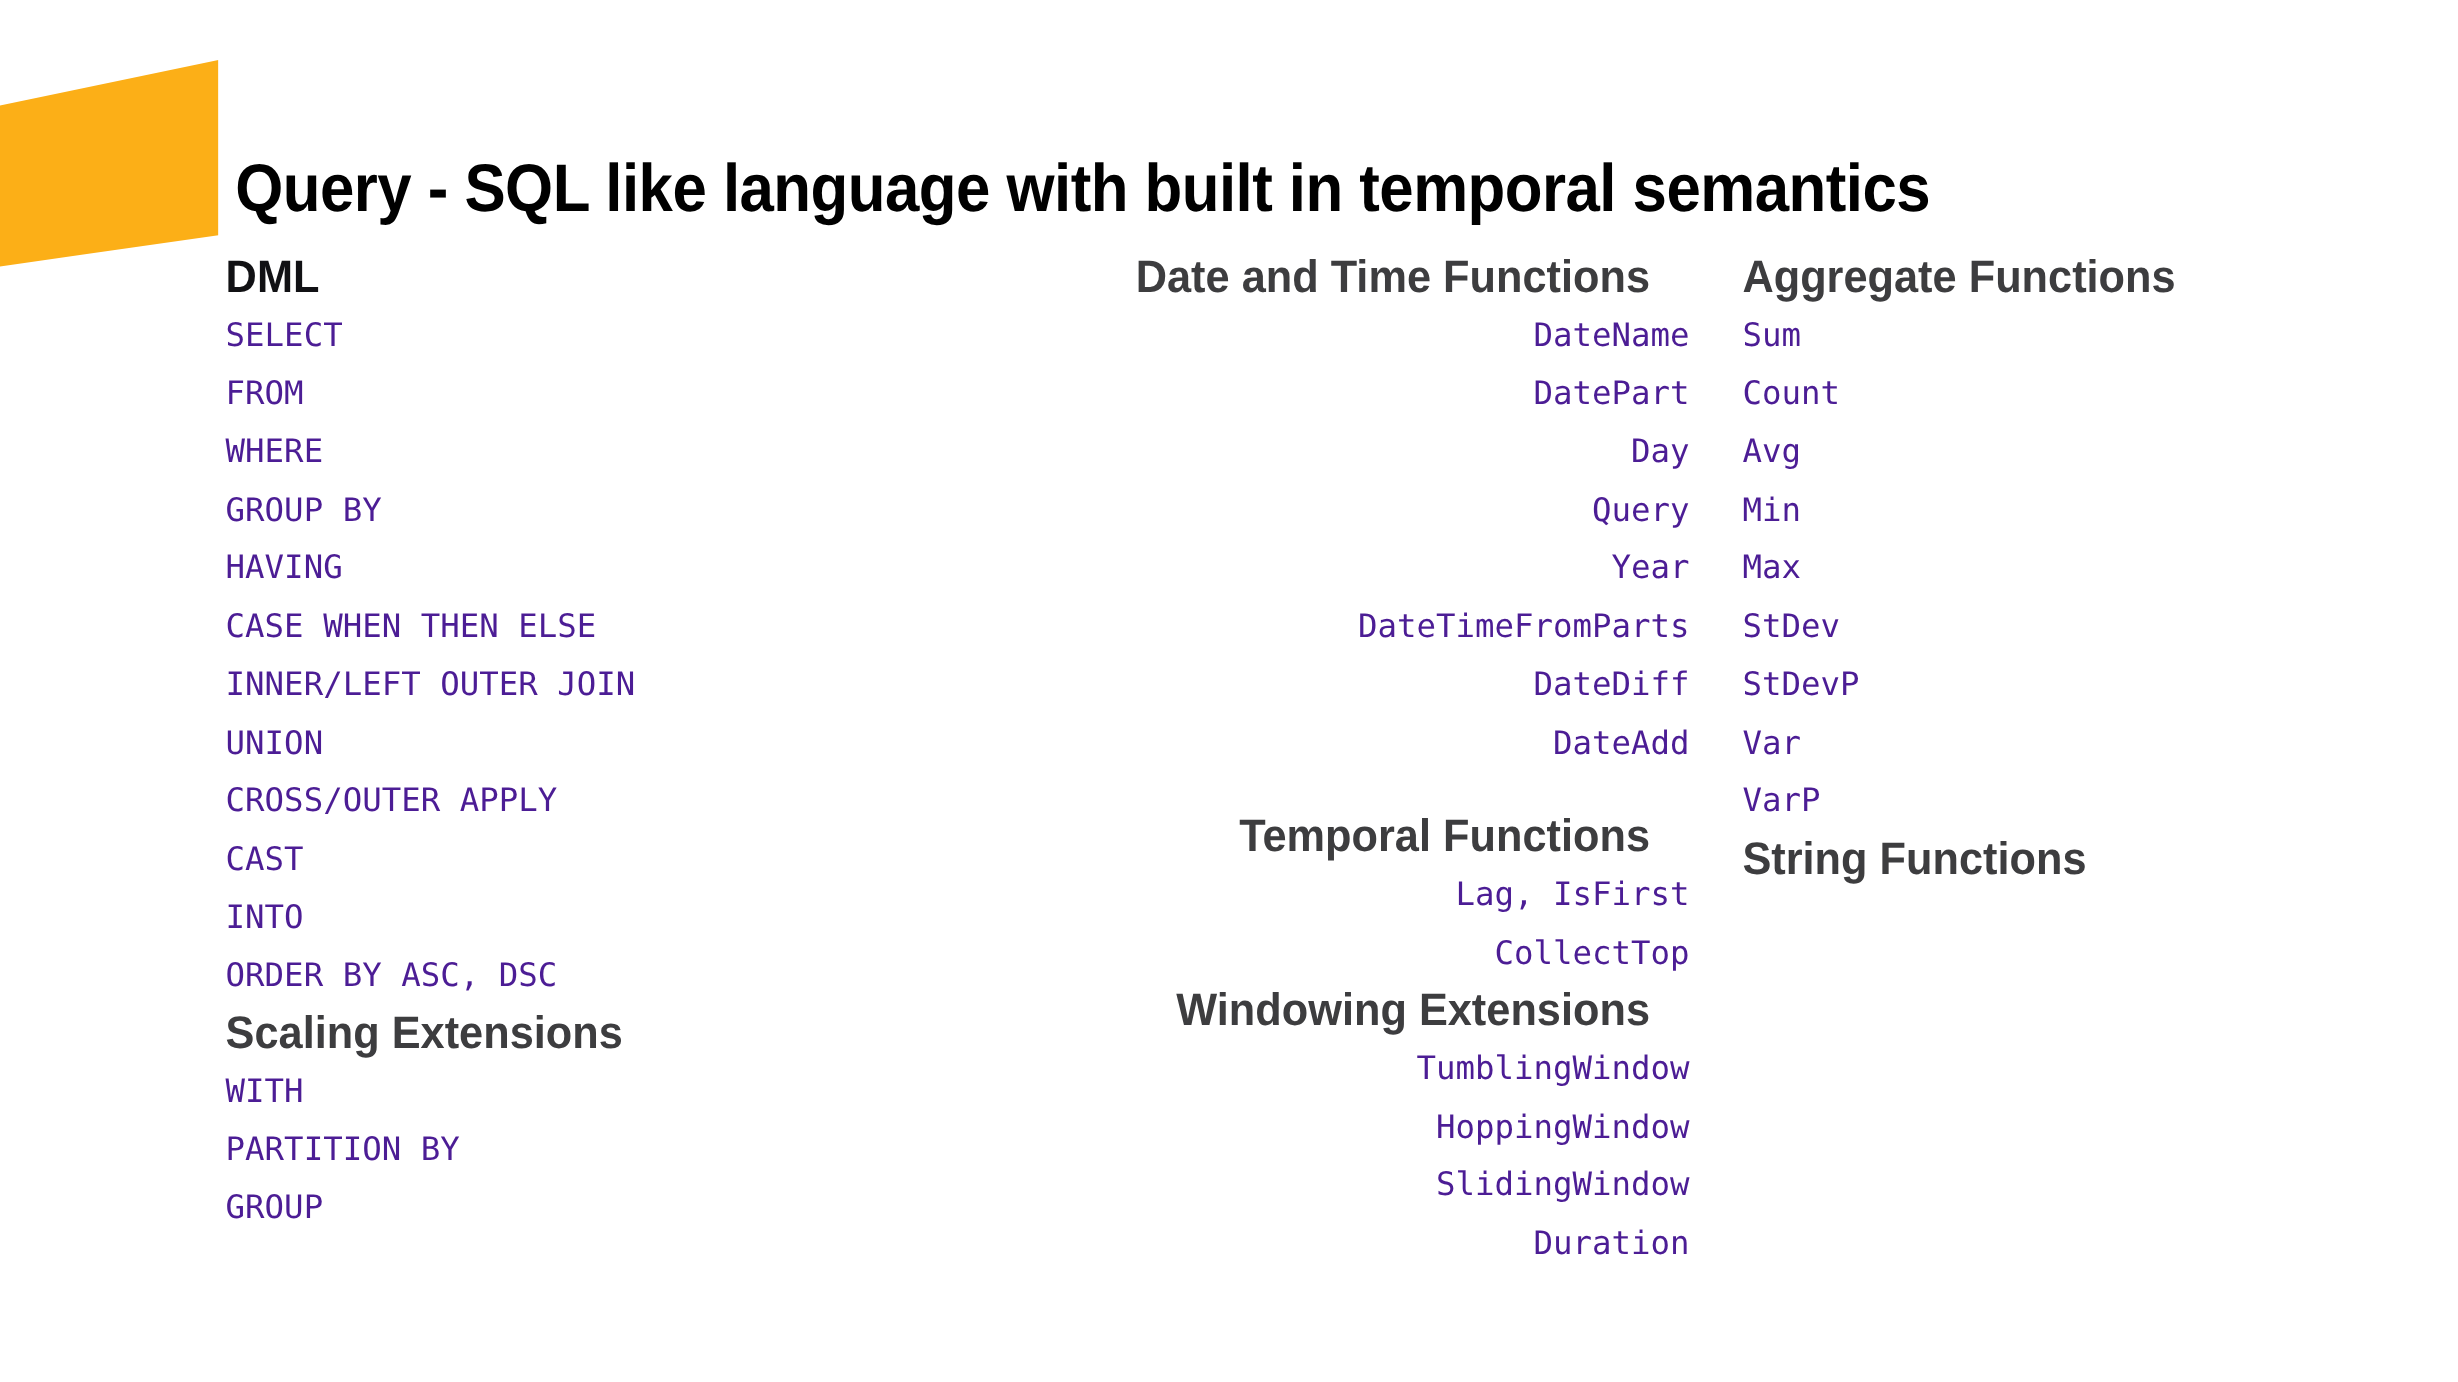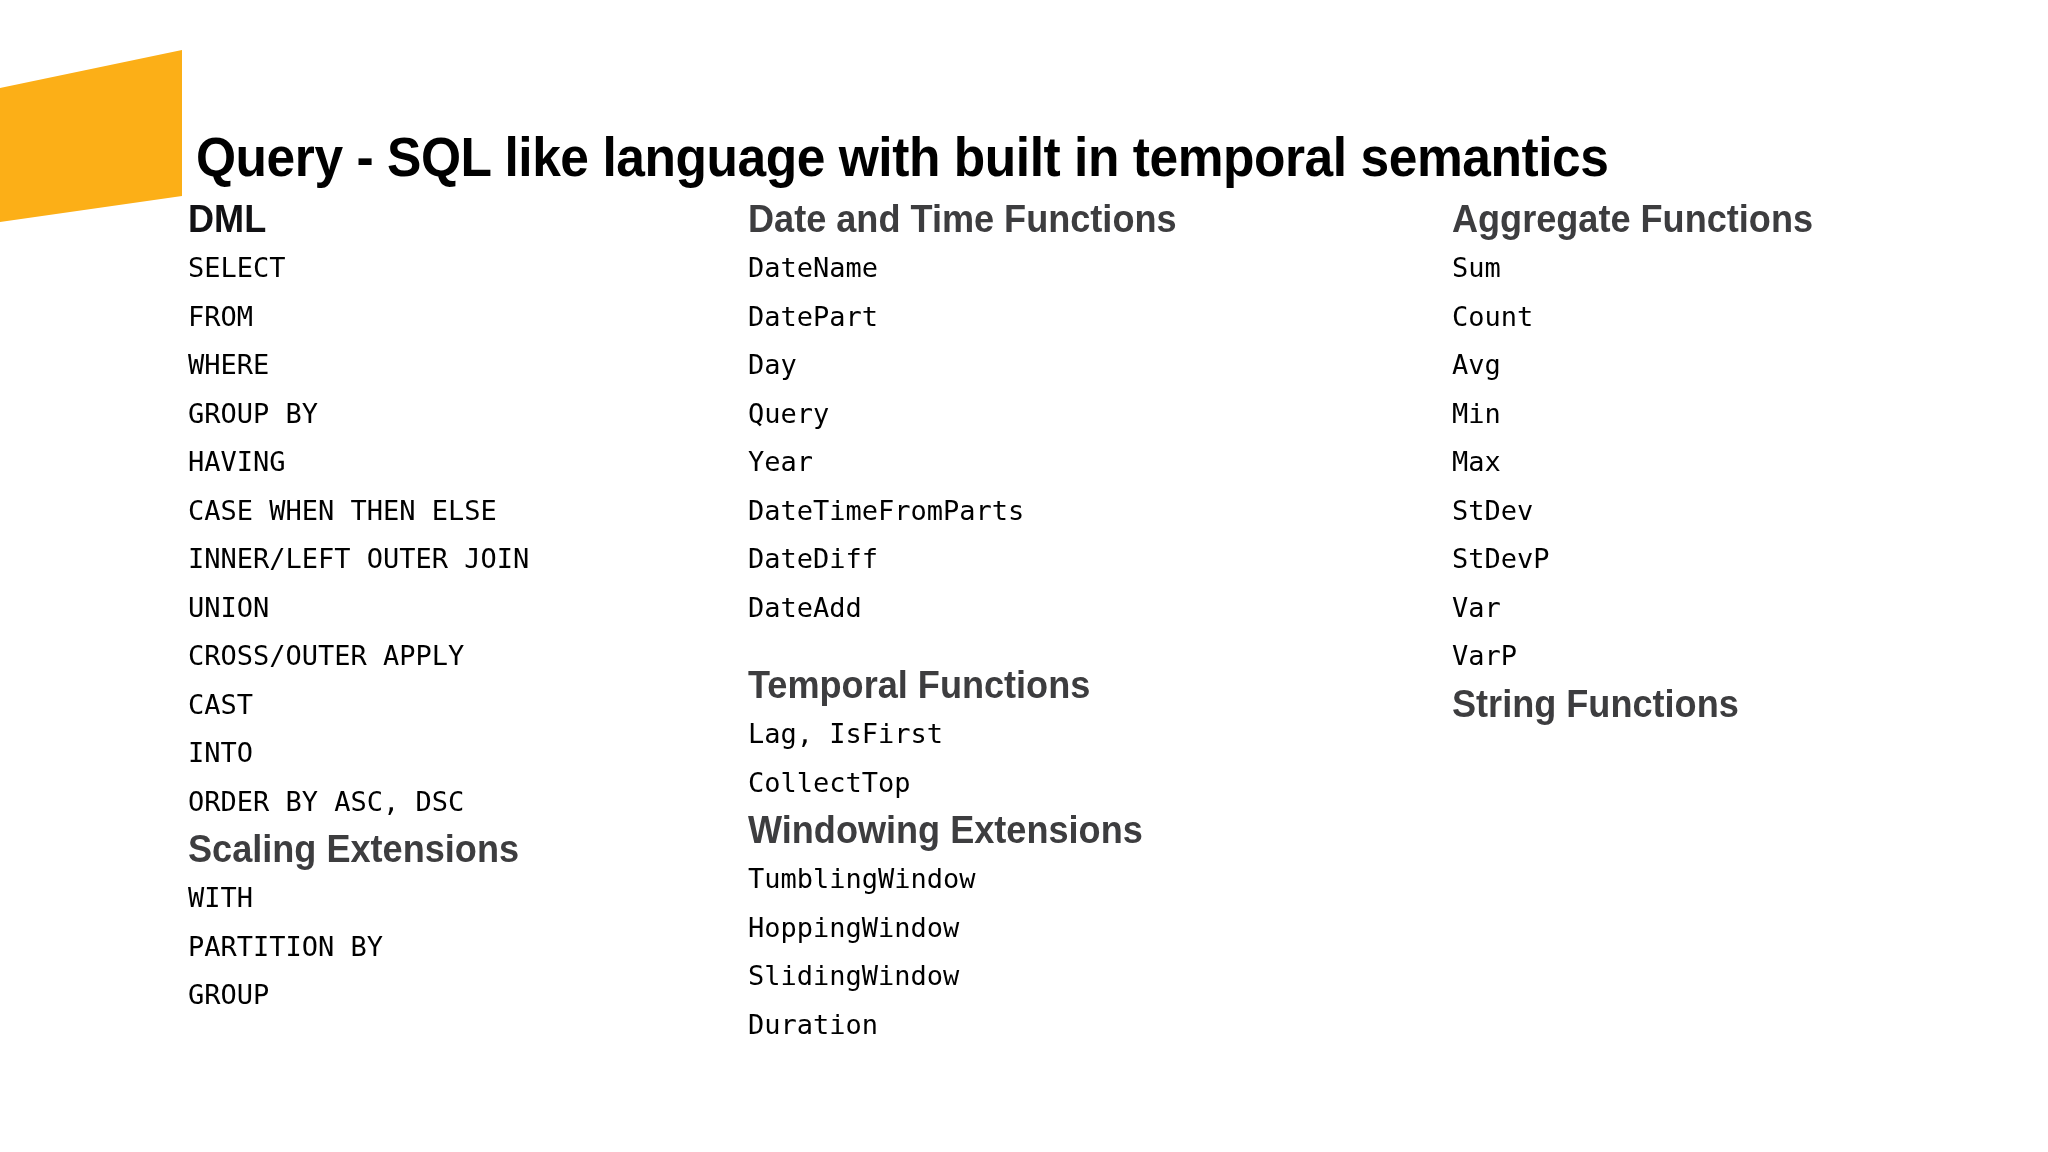--- a/index.html
+++ b/index.html
@@ -45,31 +45,31 @@
     color: #000000;
     white-space: nowrap;
     transform: scaleX(0.92);
     transform-origin: left center;
   }
 
   
   .columns {
     position: absolute;
     left: 0;
-    top: 196px;
+    top: 208px;
     width: 2048px;
     height: 940px;
   }
 
   .column {
     position: absolute;
     top: 0;
   }
   .column.col-1 { left: 188px;  width: 540px; }
-  .column.col-2 { left: 748px;  width: 660px; }
+  .column.col-2 { left: 748px;  width: 660px; text-align: right; }
   .column.col-3 { left: 1452px; width: 560px; }
 
   .section { margin: 0; }
 
   .section-heading {
     font-family: "Liberation Sans Narrow", "Liberation Sans", sans-serif;
     font-weight: bold;
     font-size: 38px;
     line-height: 46px;
     color: #3d3d3f;
@@ -85,21 +85,21 @@
   .item-list {
     list-style: none;
     margin: 0;
     padding: 0;
   }
 
   .item {
     font-family: "DejaVu Sans Mono", "Liberation Mono", monospace;
     font-size: 27px;
     line-height: 48.5px;
-    color: #000000;
+    color: #4c1d95;
     white-space: pre;
     letter-spacing: 0px;
   }
 
   .section + .section { margin-top: 0px; }
   .section.gap-top { margin-top: 30px; }
   .section.gap-top-sm { margin-top: 0; }
 </style>
 </head>
 <body style="background: rgb(255, 255, 255);">

